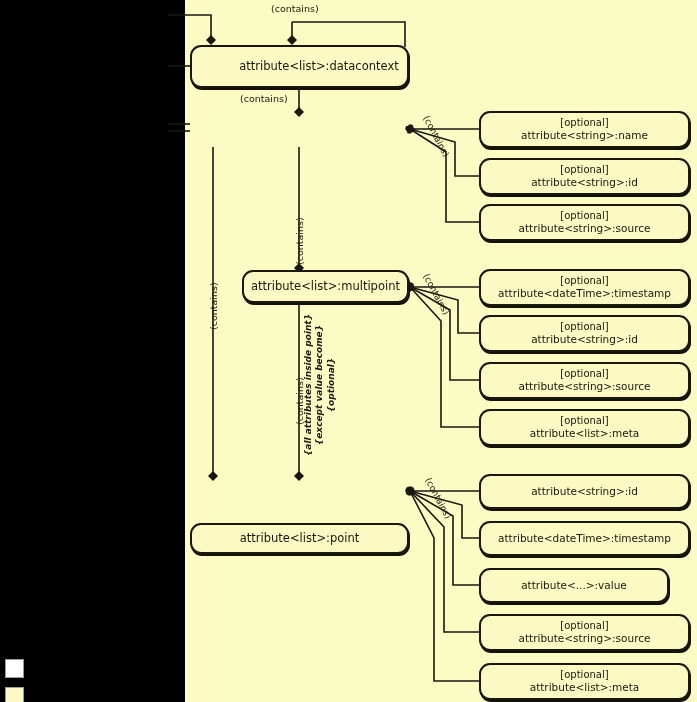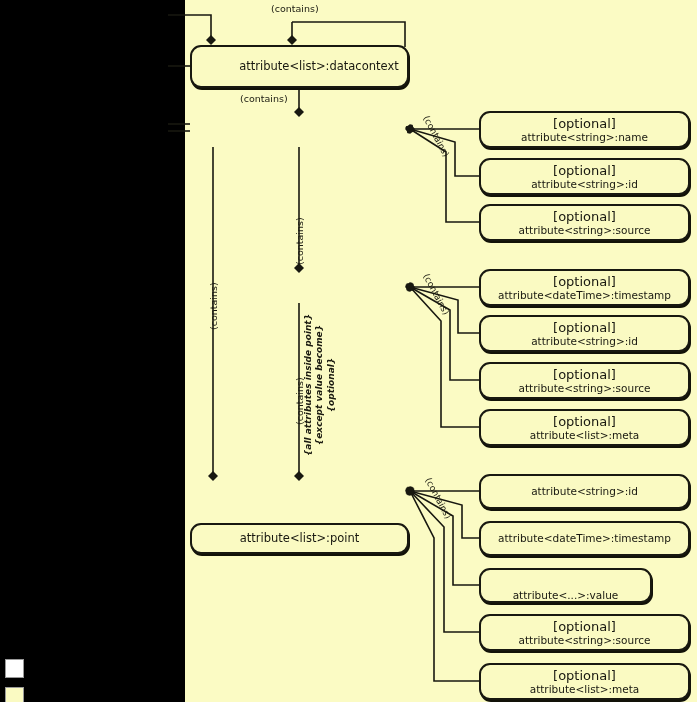--- a/index.html
+++ b/index.html
@@ -48,21 +48,21 @@
     align-items: center;
     justify-content: center;
     color: #181810;
     text-align: center;
     line-height: 1.18;
     box-shadow: 1px 2px 0 #121208;
   }
   .node .ln { display: block; white-space: nowrap; }
   .node.main .ln { font-size: 11.5px; }
   .node.leaf .ln { font-size: 10.5px; }
-  .node.leaf .opt { font-size: 13px; }
+  .node.leaf .opt { font-size: 10px; }
 
   
   .elabel {
     position: absolute;
     font-size: 9.5px;
     color: #1a1a10;
     white-space: nowrap;
     transform-origin: 0 0;
   }
   .elabel.vert { transform: rotate(-90deg); }
@@ -136,20 +136,23 @@
       <path d="M410,491 L444,527 L444,632 L479,632" marker-start="url(#dia)"></path>
       <path d="M410,491 L434,538 L434,681 L479,681" marker-start="url(#dia)"></path>
     </g>
   </svg>
 
   <div class="node main" style="left:190px; top:45px; width:219px; height:43px;padding-left:39px;">
     <span class="ln">attribute&lt;list&gt;:datacontext</span>
   </div>
 
 
+  <div class="node main" style="left:242px; top:270px; width:167px; height:33px;">
+    <span class="ln">attribute&lt;list&gt;:multipoint</span>
+  </div>
 
   <div class="node main" style="left:190px; top:476px; width:219px; height:31px;margin-top:47px;">
     <span class="ln">attribute&lt;list&gt;:point</span>
   </div>
 
   <div class="node leaf" style="left:479px; top:111px; width:211px; height:37px;">
     <span class="opt">[optional]</span>
     <span class="ln">attribute&lt;string&gt;:name</span>
   </div>
   <div class="node leaf" style="left:479px; top:158px; width:211px; height:37px;">
@@ -177,21 +180,21 @@
     <span class="opt">[optional]</span>
     <span class="ln">attribute&lt;list&gt;:meta</span>
   </div>
 
   <div class="node leaf" style="left:479px; top:474px; width:211px; height:35px;">
     <span class="ln">attribute&lt;string&gt;:id</span>
   </div>
   <div class="node leaf" style="left:479px; top:521px; width:211px; height:35px;">
     <span class="ln">attribute&lt;dateTime&gt;:timestamp</span>
   </div>
-  <div class="node leaf" style="left:479px; top:568px; width:173px; height:35px;justify-content:flex-end;">
+  <div class="node leaf" style="left:479px; top:568px; width:190px; height:35px;">
     <span class="ln">attribute&lt;...&gt;:value</span>
   </div>
   <div class="node leaf" style="left:479px; top:614px; width:211px; height:37px;">
     <span class="opt">[optional]</span>
     <span class="ln">attribute&lt;string&gt;:source</span>
   </div>
   <div class="node leaf" style="left:479px; top:663px; width:211px; height:37px;">
     <span class="opt">[optional]</span>
     <span class="ln">attribute&lt;list&gt;:meta</span>
   </div>

